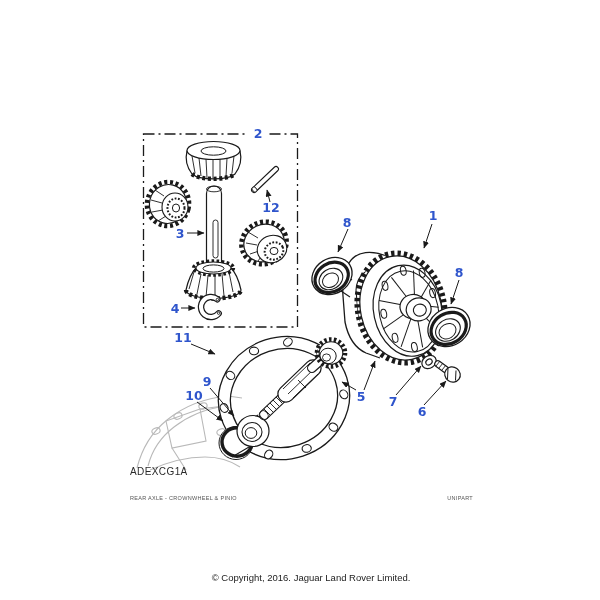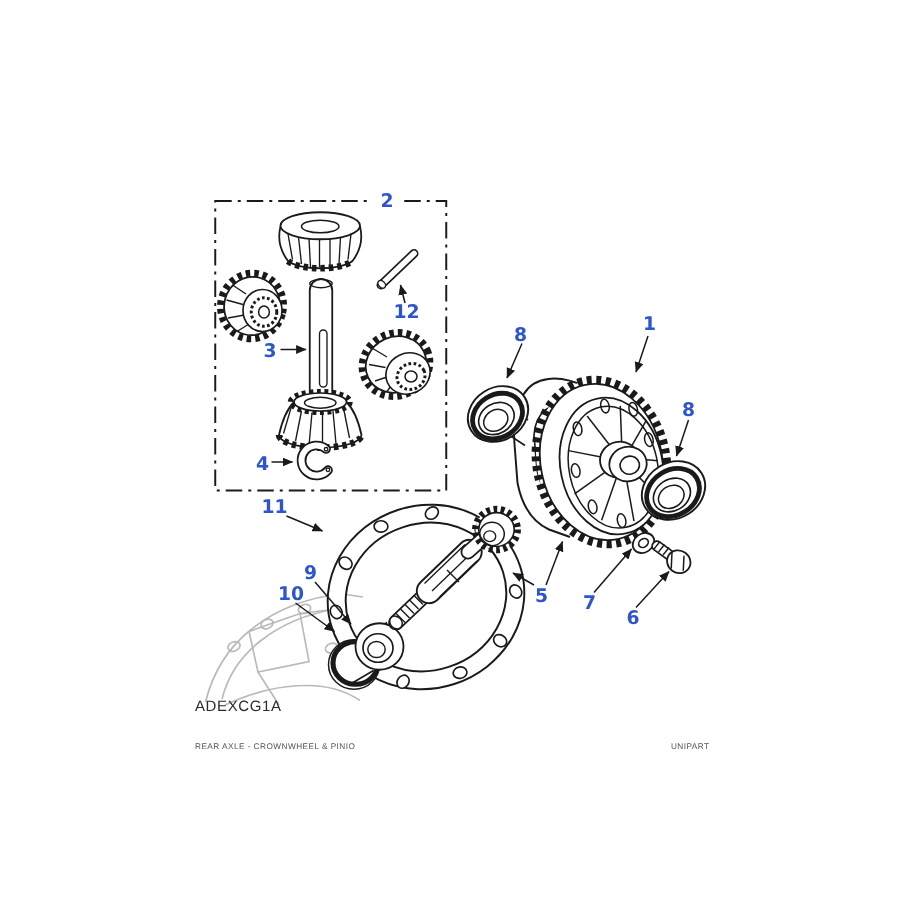--- a/index.html
+++ b/index.html
@@ -294,13 +294,14 @@
     <text class="callout" x="194" y="400">10</text>
     <text class="callout" x="183" y="342">11</text>
     <text class="callout" x="271" y="212">12</text>
   </g>
 </svg>
 
   
   <div class="footer-code">ADEXCG1A</div>
   <div class="footer-title">REAR AXLE - CROWNWHEEL &amp; PINIO</div>
   <div class="footer-brand">UNIPART</div>
+  <div class="copyright">© Copyright, 2016. Jaguar Land Rover Limited.</div>
 </div>
 
 </body></html>

